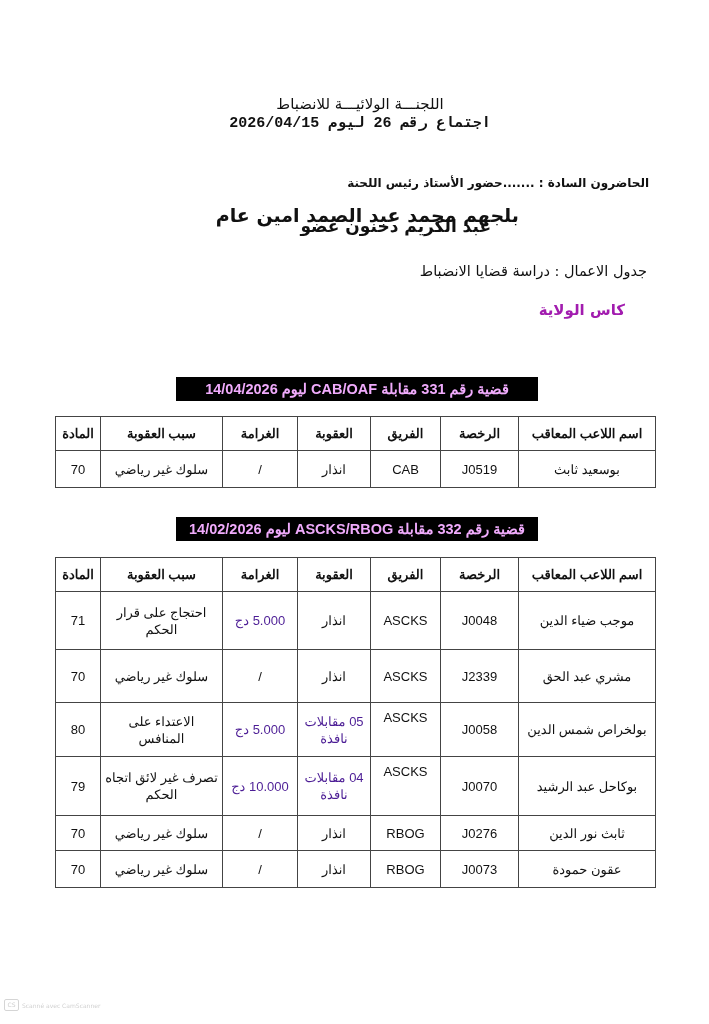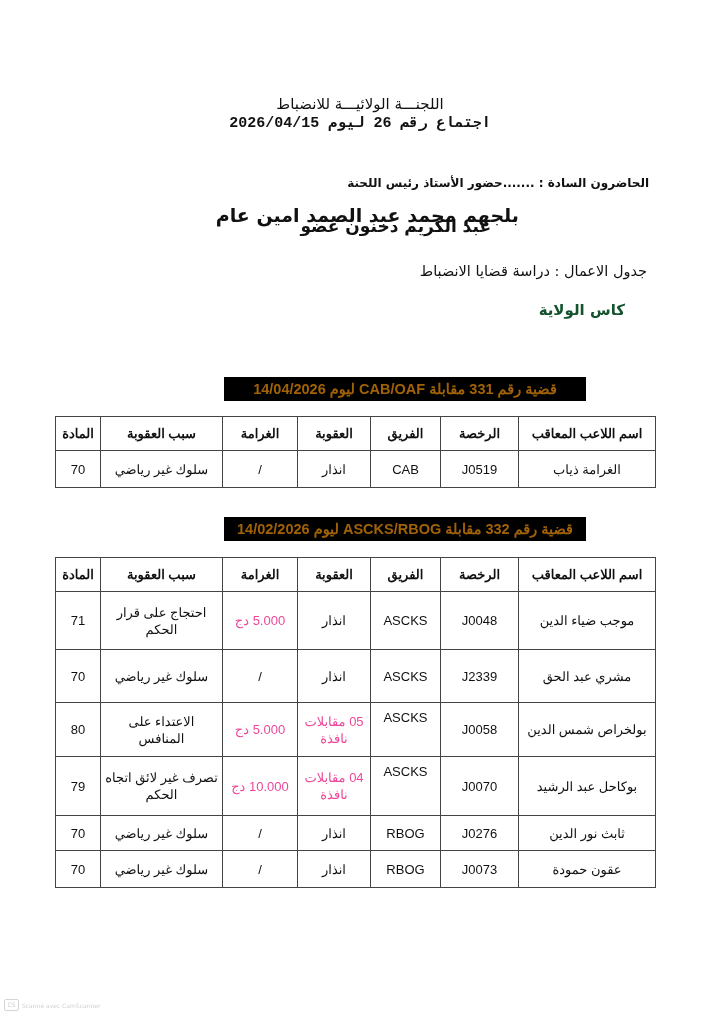--- a/index.html
+++ b/index.html
@@ -12,42 +12,42 @@
   .abs { position: absolute; }
 
   .title1 { left: 200px; top: 95px; width: 320px; text-align: center; font-size: 15px; font-weight: normal; }
   .title2 { left: 200px; top: 113px; width: 320px; text-align: center; font-size: 15px; font-weight: bold; font-family: Liberation Mono, monospace; }
 
   .att1 { right: 60px; top: 176px; font-size: 12px; font-weight: bold; white-space: nowrap; }
   .att2 { right: 190px; top: 204px; font-size: 19px; font-weight: bold; white-space: nowrap; }
   .att3 { right: 218px; top: 216px; font-size: 17px; font-weight: bold; white-space: nowrap; }
 
   .agenda { right: 62px; top: 263px; font-size: 14.5px; font-weight: normal; white-space: nowrap; }
-  .cup { right: 84px; top: 301px; font-size: 15px; font-weight: bold; color: #14532d; white-space: nowrap; }
+  .cup { right: 84px; top: 301px; font-size: 15px; font-weight: bold; color: #a21caf; white-space: nowrap; }
 
   .case-banner {
     position: absolute; left: 176px; width: 362px; height: 24px;
-    background: #000; color: #a16207; font-family: "Liberation Sans", sans-serif;
+    background: #000; color: #f0abfc; font-family: "Liberation Sans", sans-serif;
     font-weight: bold; font-size: 14.5px; text-align: center; line-height: 24px;
-    direction: rtl; white-space: nowrap; margin-left: 48px;
+    direction: rtl; white-space: nowrap;
   }
 
   table.grid {
     position: absolute; left: 55px; width: 600px;
     border-collapse: collapse; direction: rtl; table-layout: fixed;
     font-family: "Liberation Sans", sans-serif;
   }
   table.grid td, table.grid th {
     border: 1.5px solid #444; text-align: center; vertical-align: middle;
     padding: 0 3px; font-size: 13px; line-height: 17px;
   }
   table.grid th { font-weight: bold; height: 33px; vertical-align: middle; }
   table.grid td { font-weight: normal; }
   td.top { vertical-align: top !important; padding-top: 6px !important; }
-  .red { color: #ec4899; }
+  .red { color: #4c1d95; }
   .name { font-weight: normal; }
 
   .scanner { left: 4px; top: 999px; display: flex; align-items: center; gap: 3px; opacity: 0.35; }
   .cs-logo { width: 13px; height: 10px; border: 1px solid #888; border-radius: 2px; font-size: 6px; line-height: 10px; text-align: center; color: #666; font-family: "DejaVu Sans", sans-serif; }
   .scanner-text { font-size: 6px; color: #777; font-family: "DejaVu Sans", sans-serif; }
 </style>
 </head>
 <body>
 
 <div class="abs rtl title1">اللجنـــة الولائيـــة للانضباط</div>
@@ -76,21 +76,21 @@
       <tr>
     <th>اسم اللاعب المعاقب</th>
     <th>الرخصة</th>
     <th>الفريق</th>
     <th>العقوبة</th>
     <th>الغرامة</th>
     <th>سبب العقوبة</th>
     <th>المادة</th>
   </tr>
   <tr style="height:37px">
-    <td class="name">الغرامة ذياب</td>
+    <td class="name">بوسعيد ثابث</td>
     <td>J0519</td>
     <td>CAB</td>
     <td class="name">انذار</td>
     <td>/</td>
     <td>سلوك غير رياضي</td>
     <td>70</td>
   </tr>
 </tbody>
   </table>
 

